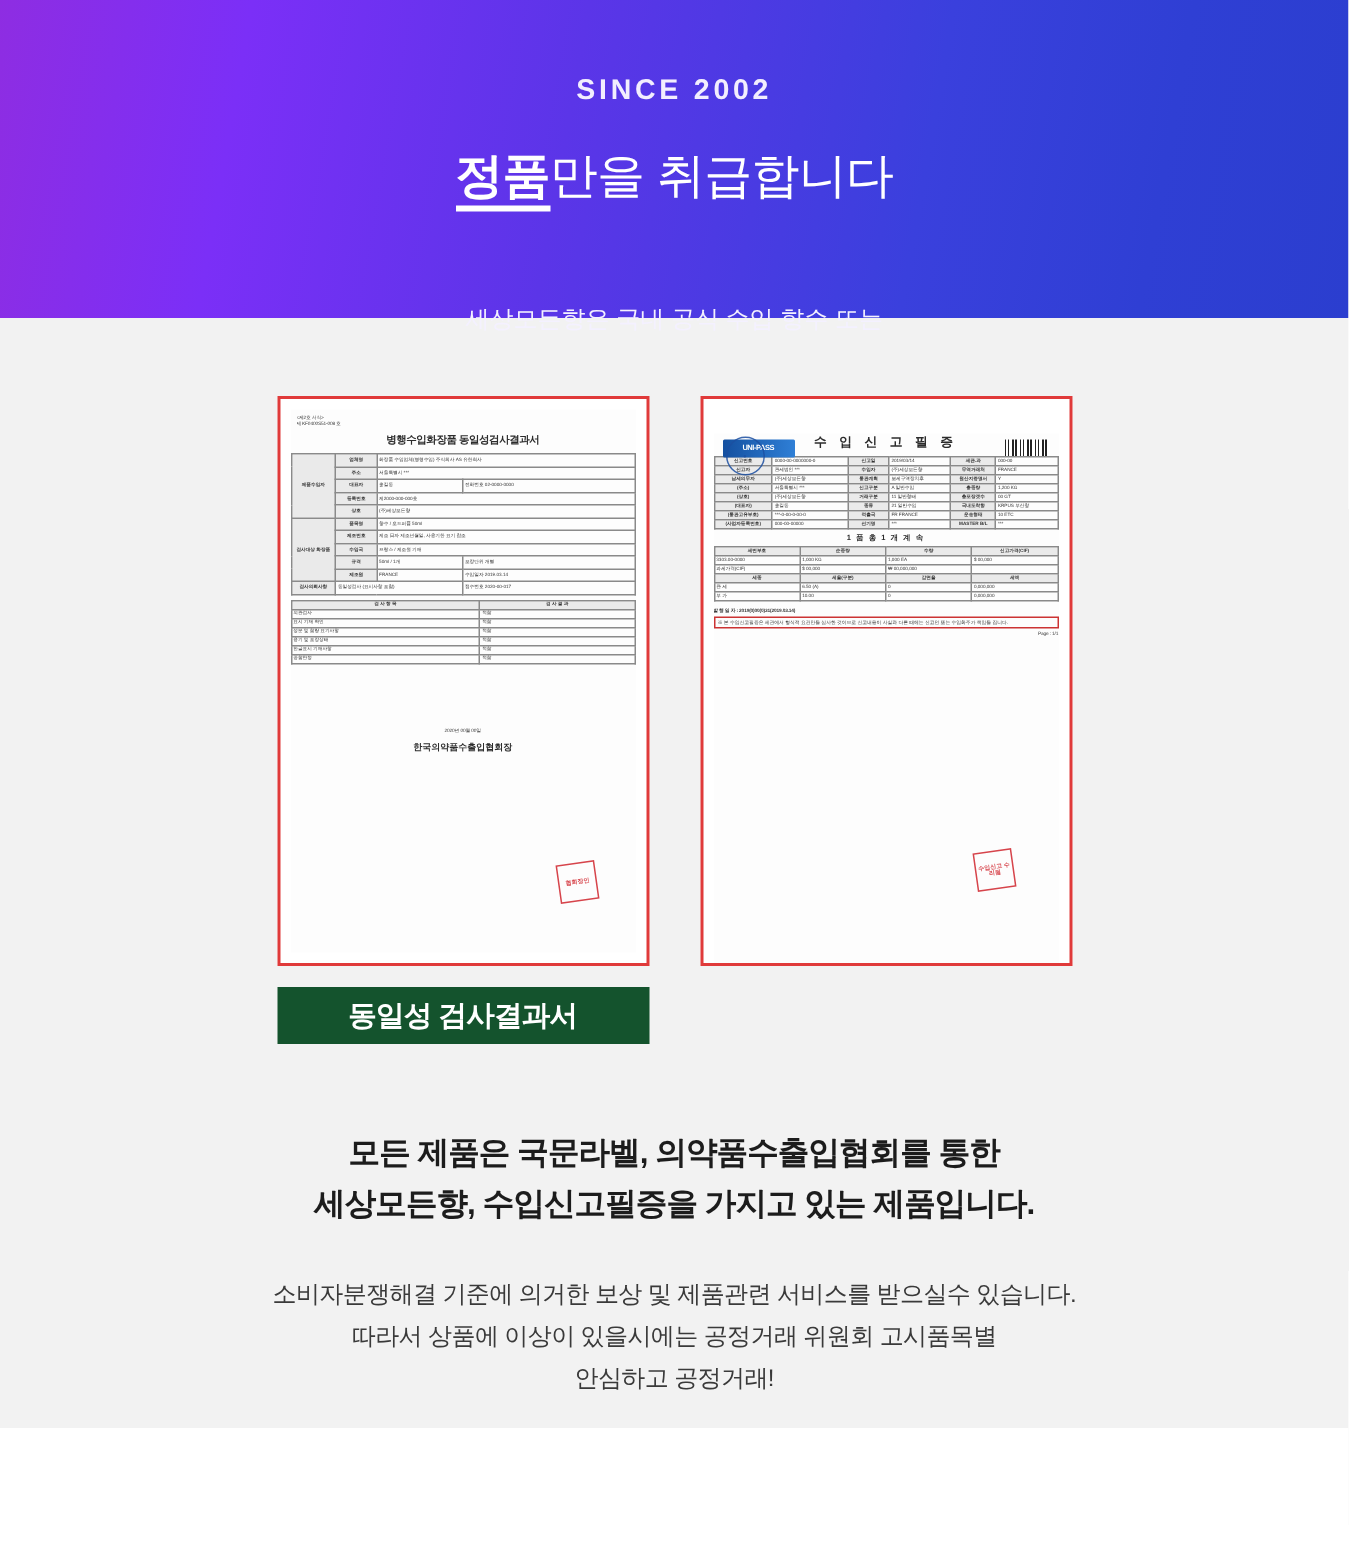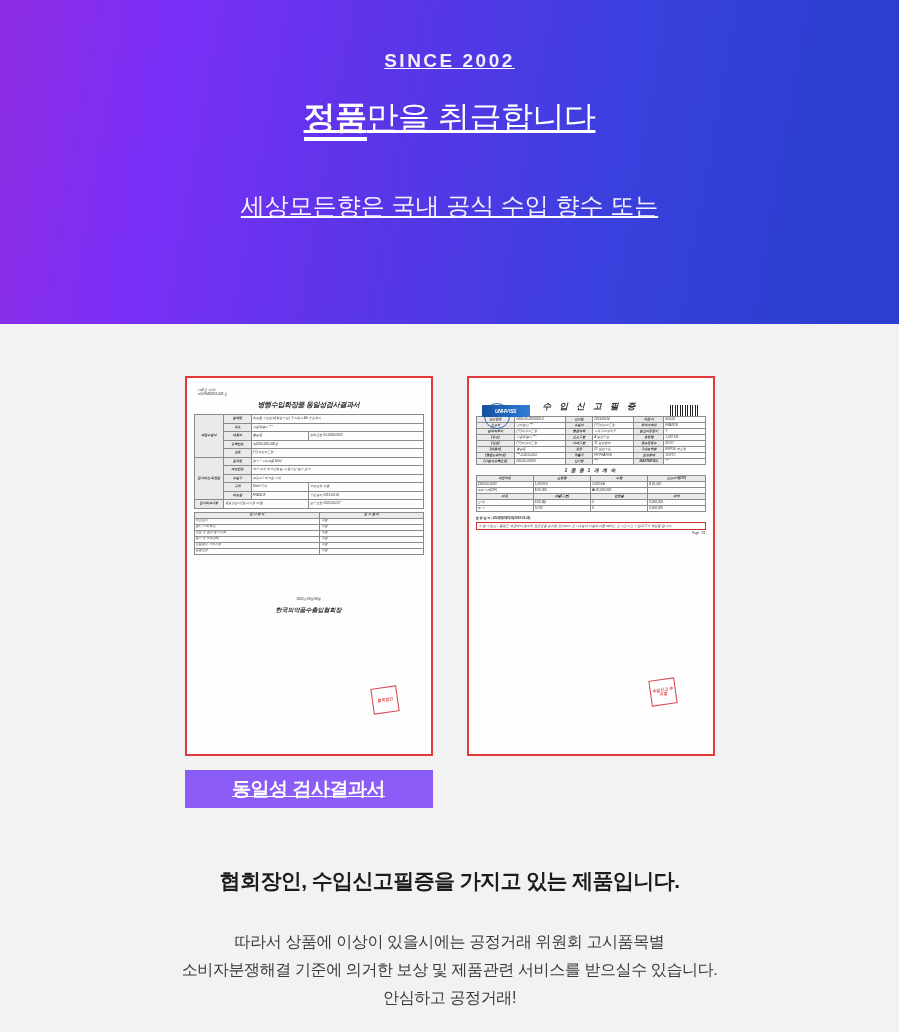--- a/index.html
+++ b/index.html
@@ -12,29 +12,28 @@
     width: 899px;
     height: 1032px;
     font-family: "Liberation Sans", "DejaVu Sans", sans-serif;
     overflow: hidden;
   }
 
   
   .hero {
     position: relative;
     width: 899px;
-    height: 324px;
+    height: 212px;
     background: linear-gradient(100deg, #8e2de2 0%, #7b2ff7 18%, #5b35e8 42%, #3a40dd 68%, #2f3fd4 85%, #2b3ecf 100%);
     display: flex;
     flex-direction: column;
     align-items: center;
     justify-content: flex-start;
     color: #ffffff;
     text-align: center;
-    text-decoration: underline;
   }
   .hero-since {
     margin-top: 50px;
     font-size: 19px;
     letter-spacing: 2.5px;
     font-weight: 700;
     color: #f2eefe;
   }
   .hero-title {
     margin-top: 28px;
@@ -43,22 +42,22 @@
     letter-spacing: -0.5px;
     line-height: 1.1;
     color: #ffffff;
   }
   .hero-title .accent {
     font-weight: 700;
     border-bottom: 4px solid #ffffff;
     padding-bottom: 2px;
   }
   .hero-sub {
-    margin-top: 30px;
-    font-size: 24px;
+    margin-top: 44px;
+    font-size: 16px;
     line-height: 1.6;
     font-weight: 500;
     color: #f4f1ff;
   }
   .hero-sub .line { display: block; }
 
   
   .content {
     width: 899px;
     background: #f2f2f2;
@@ -80,35 +79,33 @@
     align-items: center;
   }
   .doc-frame {
     width: 248px;
     height: 380px;
     background: #ffffff;
     border: 2px solid #e03a3a;
     padding: 7px;
     position: relative;
     overflow: hidden;
-    font-style: italic;
   }
   .doc-caption {
     margin-top: 14px;
     width: 248px;
     height: 38px;
-    background: #8b5cf6;
+    background: #14532d;
     color: #ffffff;
     font-size: 19px;
     font-weight: 700;
     display: flex;
     align-items: center;
     justify-content: center;
     letter-spacing: -0.5px;
-    text-decoration: underline;
   }
 
   
   .scan {
     width: 100%;
     height: 100%;
     position: relative;
     font-family: "Liberation Sans", sans-serif;
     color: #2c2c2c;
     background: #fdfdfd;
@@ -489,22 +486,23 @@
 
           <div class="stamp circ" style="left:8px; top:2px;">●</div>
           <div class="stamp sq" style="right:30px; bottom:58px;">수입신고 수리됨</div>
         </div>
       </div>
     </div>
 
   </div>
 
   <div class="notice">
-    <span class="line">협회장인, 수입신고필증을 가지고 있는 제품입니다.</span>
+    <span class="line">모든 제품은 국문라벨, 의약품수출입협회를 통한</span>
+    <span class="line">세상모든향, 수입신고필증을 가지고 있는 제품입니다.</span>
   </div>
 
   <div class="subnotice">
+    <span class="line">소비자분쟁해결 기준에 의거한 보상 및 제품관련 서비스를 받으실수 있습니다.</span>
     <span class="line">따라서 상품에 이상이 있을시에는 공정거래 위원회 고시품목별</span>
-    <span class="line">소비자분쟁해결 기준에 의거한 보상 및 제품관련 서비스를 받으실수 있습니다.</span>
     <span class="line">안심하고 공정거래!</span>
   </div>
 
 </section>
 
 </body></html>

